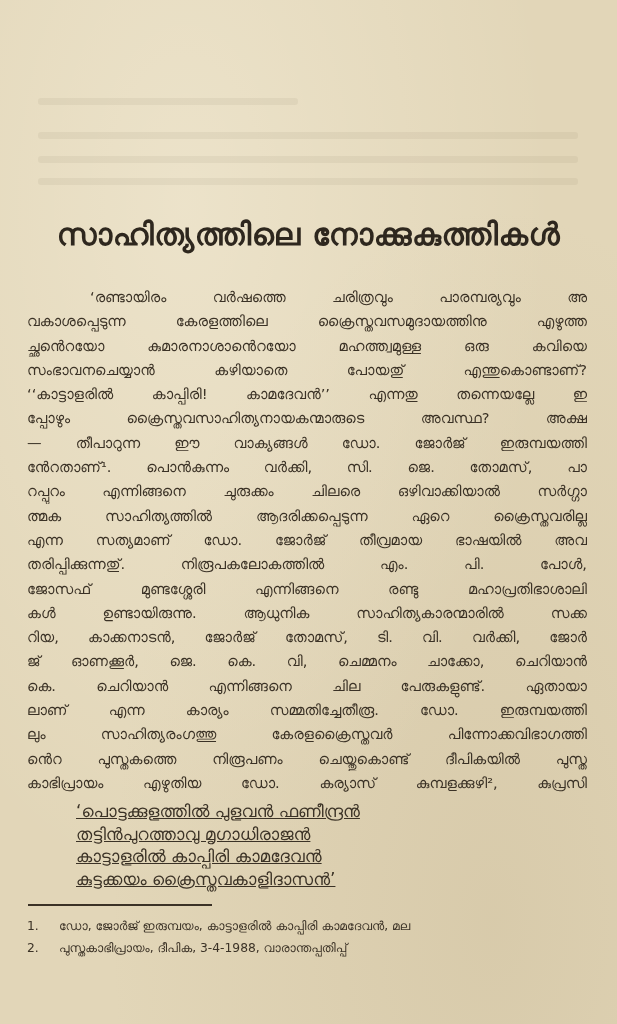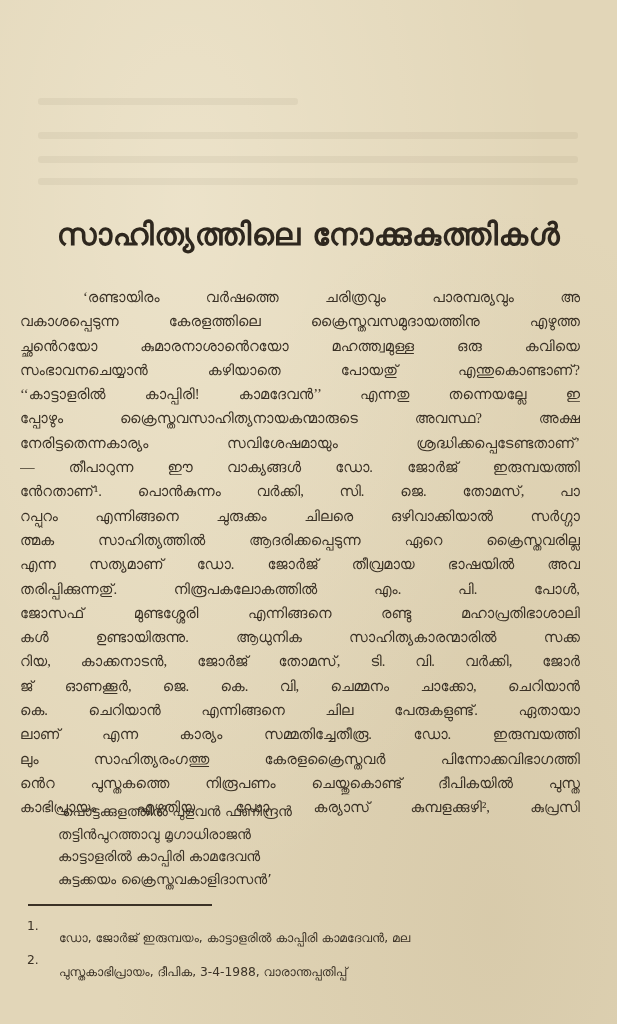--- a/index.html
+++ b/index.html
@@ -23,65 +23,64 @@
       height: 7px; background: rgba(120,105,80,0.08); border-radius: 3px;
     }
     .title {
       position: absolute; left: 0; right: 0; top: 195px;
       text-align: center;
       font-family: "DejaVu Sans", sans-serif;
       font-weight: bold; font-size: 31px; letter-spacing: 0.5px;
       color: #2e271e;
     }
     .body-text {
-      position: absolute; left: 20px; width: 560px; top: 285px;
+      position: absolute; left: 27px; width: 560px; top: 285px;
       font-size: 14.6px; line-height: 24.3px;
-      text-align: justify; text-align-last: justify; font-family: Liberation Serif, serif;
+      text-align: justify; text-align-last: justify;
     }
     .line { display: block; white-space: nowrap; overflow: hidden; text-align-last: justify; text-align: justify; }
     .line.first { padding-left: 63px; }
     .line.last { text-align-last: left; }
     .verse {
-      position: absolute; left: 58px; top: 800px;
-      font-size: 14px; line-height: 22.5px;
+      position: absolute; left: 76px; top: 800px;
+      font-size: 17px; line-height: 22.5px; text-decoration: underline;
     }
     .verse .vline { display: block; white-space: nowrap; }
     .rule {
       position: absolute; left: 28px; top: 904px; width: 184px; height: 1.5px;
       background: #3b3226;
     }
     .footnotes {
       position: absolute; left: 27px; top: 915px; width: 560px;
       font-size: 12.3px; line-height: 22px;
     }
     .fn { display: flex; }
     .fn-num { width: 32px; flex: none; }
     .fn-text { flex: 1; }
-    .fn-text .fl { display: block; white-space: nowrap; margin-top: 12px; }
+    .fn-text .fl { display: block; white-space: nowrap; }
   </style>
 </head>
 <body>
 
 <div class="page">
 
   <div class="bleed" style="top:98px;width:260px;"></div>
   <div class="bleed" style="top:132px;"></div>
   <div class="bleed" style="top:156px;"></div>
   <div class="bleed" style="top:178px;"></div>
 
   <h1 class="title">സാഹിത്യത്തിലെ നോക്കുകുത്തികൾ</h1>
 
   <div class="body-text">
     <span class="line first">‘രണ്ടായിരം വർഷത്തെ ചരിത്രവും പാരമ്പര്യവും അ</span>
     <span class="line">വകാശപ്പെടുന്ന കേരളത്തിലെ ക്രൈസ്തവസമുദായത്തിനു എഴുത്ത</span>
     <span class="line">ച്ഛൻെറയോ കുമാരനാശാൻെറയോ മഹത്ത്വമുള്ള ഒരു കവിയെ</span>
     <span class="line">സംഭാവനചെയ്യാൻ കഴിയാതെ പോയതു് എന്തുകൊണ്ടാണ്?</span>
     <span class="line">‘‘കാട്ടാളരിൽ കാപ്പിരി! കാമദേവൻ’’ എന്നതു തന്നെയല്ലേ ഇ</span>
     <span class="line">പ്പോഴും ക്രൈസ്തവസാഹിത്യനായകന്മാരുടെ അവസ്ഥ? അക്ഷ</span>
-    <span class="line">നേരിട്ടതെന്നകാര്യം സവിശേഷമായും ശ്രദ്ധിക്കപ്പെടേണ്ടതാണ്’</span>
     <span class="line">— തീപാറുന്ന ഈ വാക്യങ്ങൾ ഡോ. ജോർജ് ഇരുമ്പയത്തി</span>
     <span class="line">ൻേറതാണ്¹. പൊൻകുന്നം വർക്കി, സി. ജെ. തോമസ്, പാ</span>
     <span class="line">റപ്പുറം എന്നിങ്ങനെ ചുരുക്കം ചിലരെ ഒഴിവാക്കിയാൽ സർഗ്ഗാ</span>
     <span class="line">ത്മക സാഹിത്യത്തിൽ ആദരിക്കപ്പെടുന്ന ഏറെ ക്രൈസ്തവരില്ല</span>
     <span class="line">എന്ന സത്യമാണ് ഡോ. ജോർജ് തീവ്രമായ ഭാഷയിൽ അവ</span>
     <span class="line">തരിപ്പിക്കുന്നതു്. നിരൂപകലോകത്തിൽ എം. പി. പോൾ,</span>
     <span class="line">ജോസഫ് മുണ്ടശ്ശേരി എന്നിങ്ങനെ രണ്ടു മഹാപ്രതിഭാശാലി</span>
     <span class="line">കൾ ഉണ്ടായിരുന്നു. ആധുനിക സാഹിത്യകാരന്മാരിൽ സക്ക</span>
     <span class="line">റിയ, കാക്കനാടൻ, ജോർജ് തോമസ്, ടി. വി. വർക്കി, ജോർ</span>
     <span class="line">ജ് ഓണക്കൂർ, ജെ. കെ. വി, ചെമ്മനം ചാക്കോ, ചെറിയാൻ</span>

